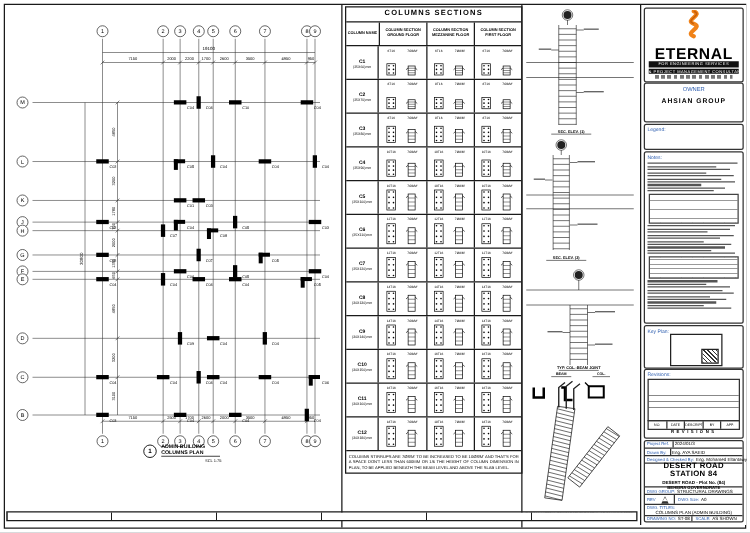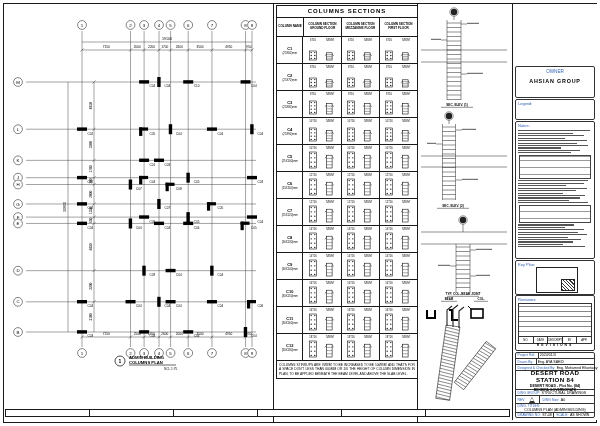--- a/index.html
+++ b/index.html
@@ -1384,20 +1384,32 @@
         <polyline points="28,322 28,306 33,302" fill="none" stroke="#222" stroke-width="1.1"></polyline>
         <polyline points="34,323 34,305 39,301" fill="none" stroke="#222" stroke-width="1.1"></polyline>
         <polyline points="40,324 40,307 45,303" fill="none" stroke="#222" stroke-width="1.1"></polyline>
         <text x="45" y="408" font-size="2.7" text-anchor="middle" font-weight="bold">TYPICAL LATERAL REINFORCEMENT DETAIL OF COLUMNS STEEL</text>
         <line stroke="#222" stroke-width="0.5" x1="8" y1="409.4" x2="82" y2="409.4"></line>
       </svg>
   </div>
 
   <div class="tblock">
 
+    <div class="tb-box" style="top:2px;height:58px;">
+      <div class="logo-wrap">
+        <svg width="26" height="24" viewBox="0 0 26 24">
+          <path d="M13,1 C21,4 5,8 13,11 C21,14 5,18 13,21" fill="none" stroke="#f08218" stroke-width="3.4" stroke-linecap="round"></path>
+          <path d="M13,1 C21,4 5,8 13,11" fill="none" stroke="#c85f08" stroke-width="1.2"></path>
+        </svg>
+        <div class="logo-name">ETERNAL</div>
+        <div class="logo-bar">FOR ENGINEERING SERVICES</div>
+        <div class="logo-bar">&amp; PROJECT MANAGEMENT CONSULTANCY</div>
+        <div class="logo-ar"></div>
+      </div>
+    </div>
 
     <div class="tb-box owner-box" style="top:62px;height:30px;">
       <div class="owner-label">OWNER</div>
       <div class="owner-name">AHSIAN  GROUP</div>
     </div>
 
     <div class="tb-box" style="top:95px;height:19px;">
       <div class="tb-label">Legend:</div>
     </div>
 

